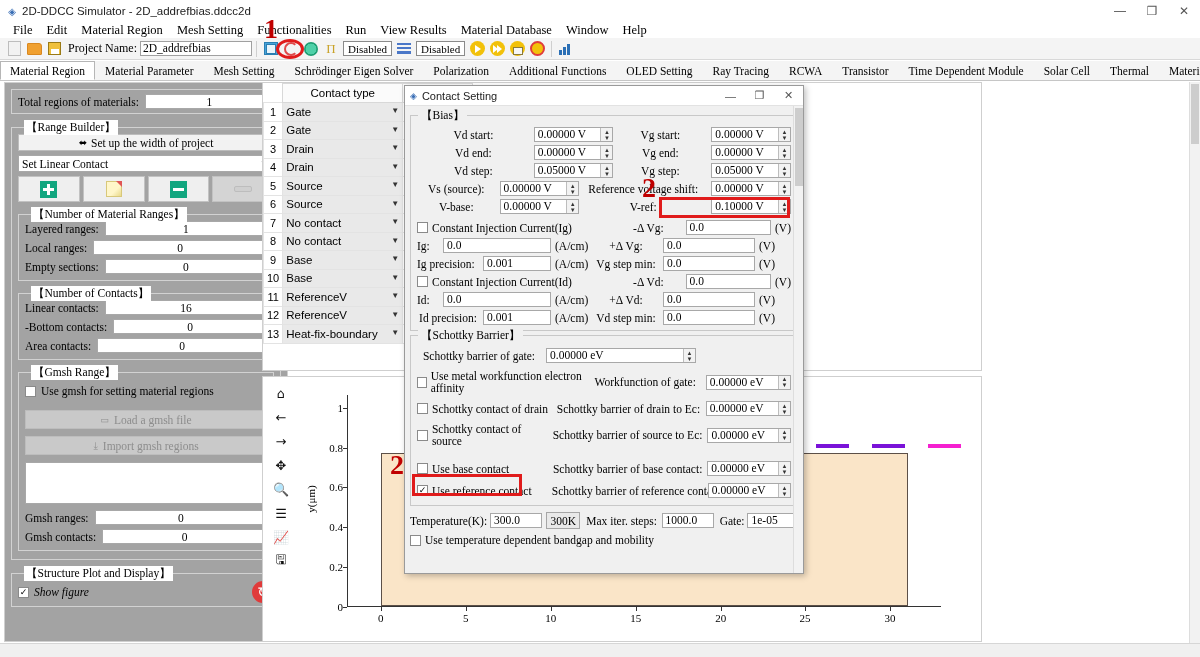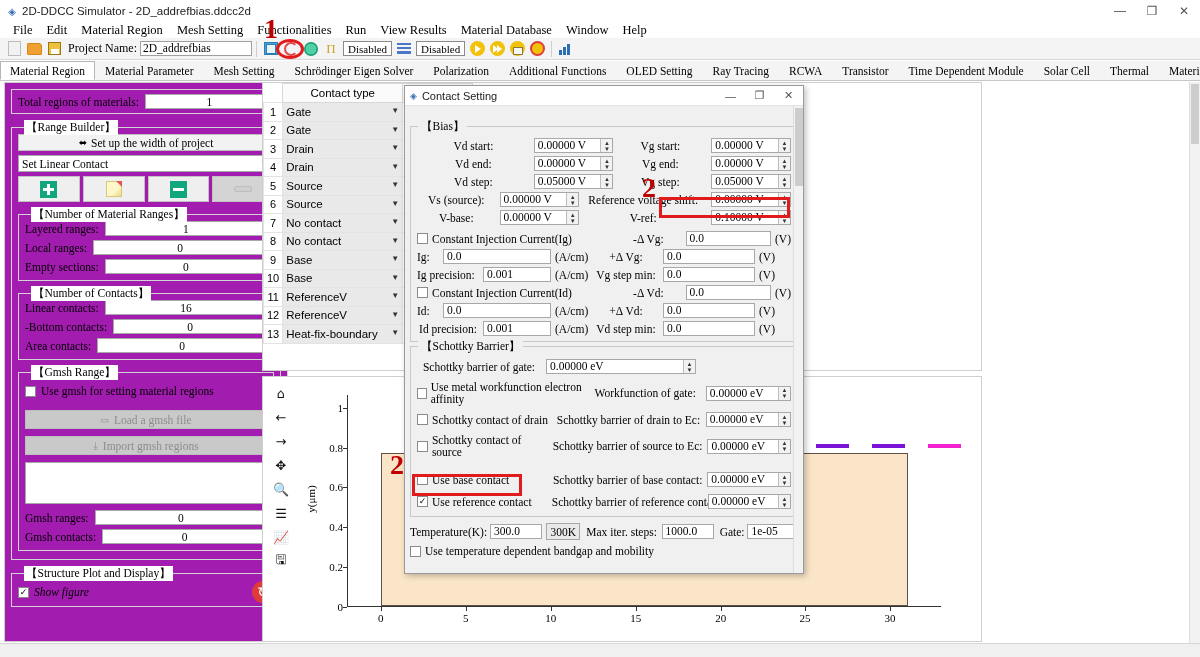--- a/index.html
+++ b/index.html
@@ -98,21 +98,21 @@
   }
   .tab {
     height: 19px; line-height: 18px; padding: 0 9px; font-size: 11.5px;
     border: 1px solid transparent; border-bottom: none; white-space: nowrap; color: #000;
   }
   .tab.active { background: #ffffff; border-color: #b6b6b6; border-bottom: 1px solid #fff; }
 
   
   .leftpanel {
     position: absolute; top: 82px; left: 4px; width: 284px; height: 560px;
-    background: #a21caf; border: 1px solid #cfcfcf; overflow: hidden;
+    background: #a3a3a3; border: 1px solid #cfcfcf; overflow: hidden;
   }
   .grpbox { border: 1px solid #d2d2d2; margin: 5px 6px; position: relative; padding: 6px 6px 6px 6px; }
   .grptitle { position: absolute; top: -8px; left: 12px; background: #ffffff; padding: 0 2px; font-size: 11.5px; }
   .row { display: flex; align-items: center; margin-bottom: 4px; }
   .row .lbl { font-size: 11.5px; white-space: nowrap; }
   .fld {
     border: 1px solid #a8a8a8; background: #fff; height: 15px; line-height: 14px;
     font-size: 11.5px; text-align: center; flex: 1; margin-left: 6px;
     font-family: "Liberation Serif", serif;
   }
@@ -195,21 +195,21 @@
   .dialog {
     position: absolute; left: 404px; top: 85px; width: 400px; height: 489px;
     background: #f0f0f0; border: 1px solid #9a9a9a; box-shadow: 2px 2px 6px rgba(0,0,0,0.25);
   }
   .dlg-title { height: 20px; background: #ffffff; display: flex; align-items: center; border-bottom: 1px solid #e2e2e2; }
   .dlg-title .dt-ico { margin-left: 5px; font-size: 9px; color: #3b6fb6; }
   .dlg-title .dt-text { margin-left: 5px; font-size: 11px; color: #222; font-family: "Liberation Sans", sans-serif; }
   .dlg-title .dt-btns { margin-left: auto; display: flex; }
   .dlg-title .dt-btn { width: 29px; height: 20px; display: flex; align-items: center; justify-content: center;
       font-size: 11px; color: #555; font-family: "Liberation Sans", sans-serif; }
-  .dlg-body { position: relative; padding: 20px 5px; }
+  .dlg-body { position: relative; padding: 9px 5px; }
   .sect { border: 1px solid #c8c8c8; position: relative; margin-bottom: 4px; padding: 9px 6px 5px 6px; background: #f0f0f0; }
   .sect > .sect-title { position: absolute; top: -8px; left: 7px; background: #f0f0f0; padding: 0 3px; font-size: 11.5px; }
   .frow { display: flex; align-items: center; margin-bottom: 3px; }
   .flabel { font-size: 11.5px; text-align: center; white-space: nowrap; }
   .spin {
     border: 1px solid #a8a8a8; background: #fff; height: 15px; position: relative;
     font-size: 11.5px; padding: 0 14px 0 3px; line-height: 13px; font-family: "Liberation Serif", serif;
   }
   .spin .arrows {
     position: absolute; right: 0; top: 0; width: 12px; height: 13px; border-left: 1px solid #bdbdbd;

